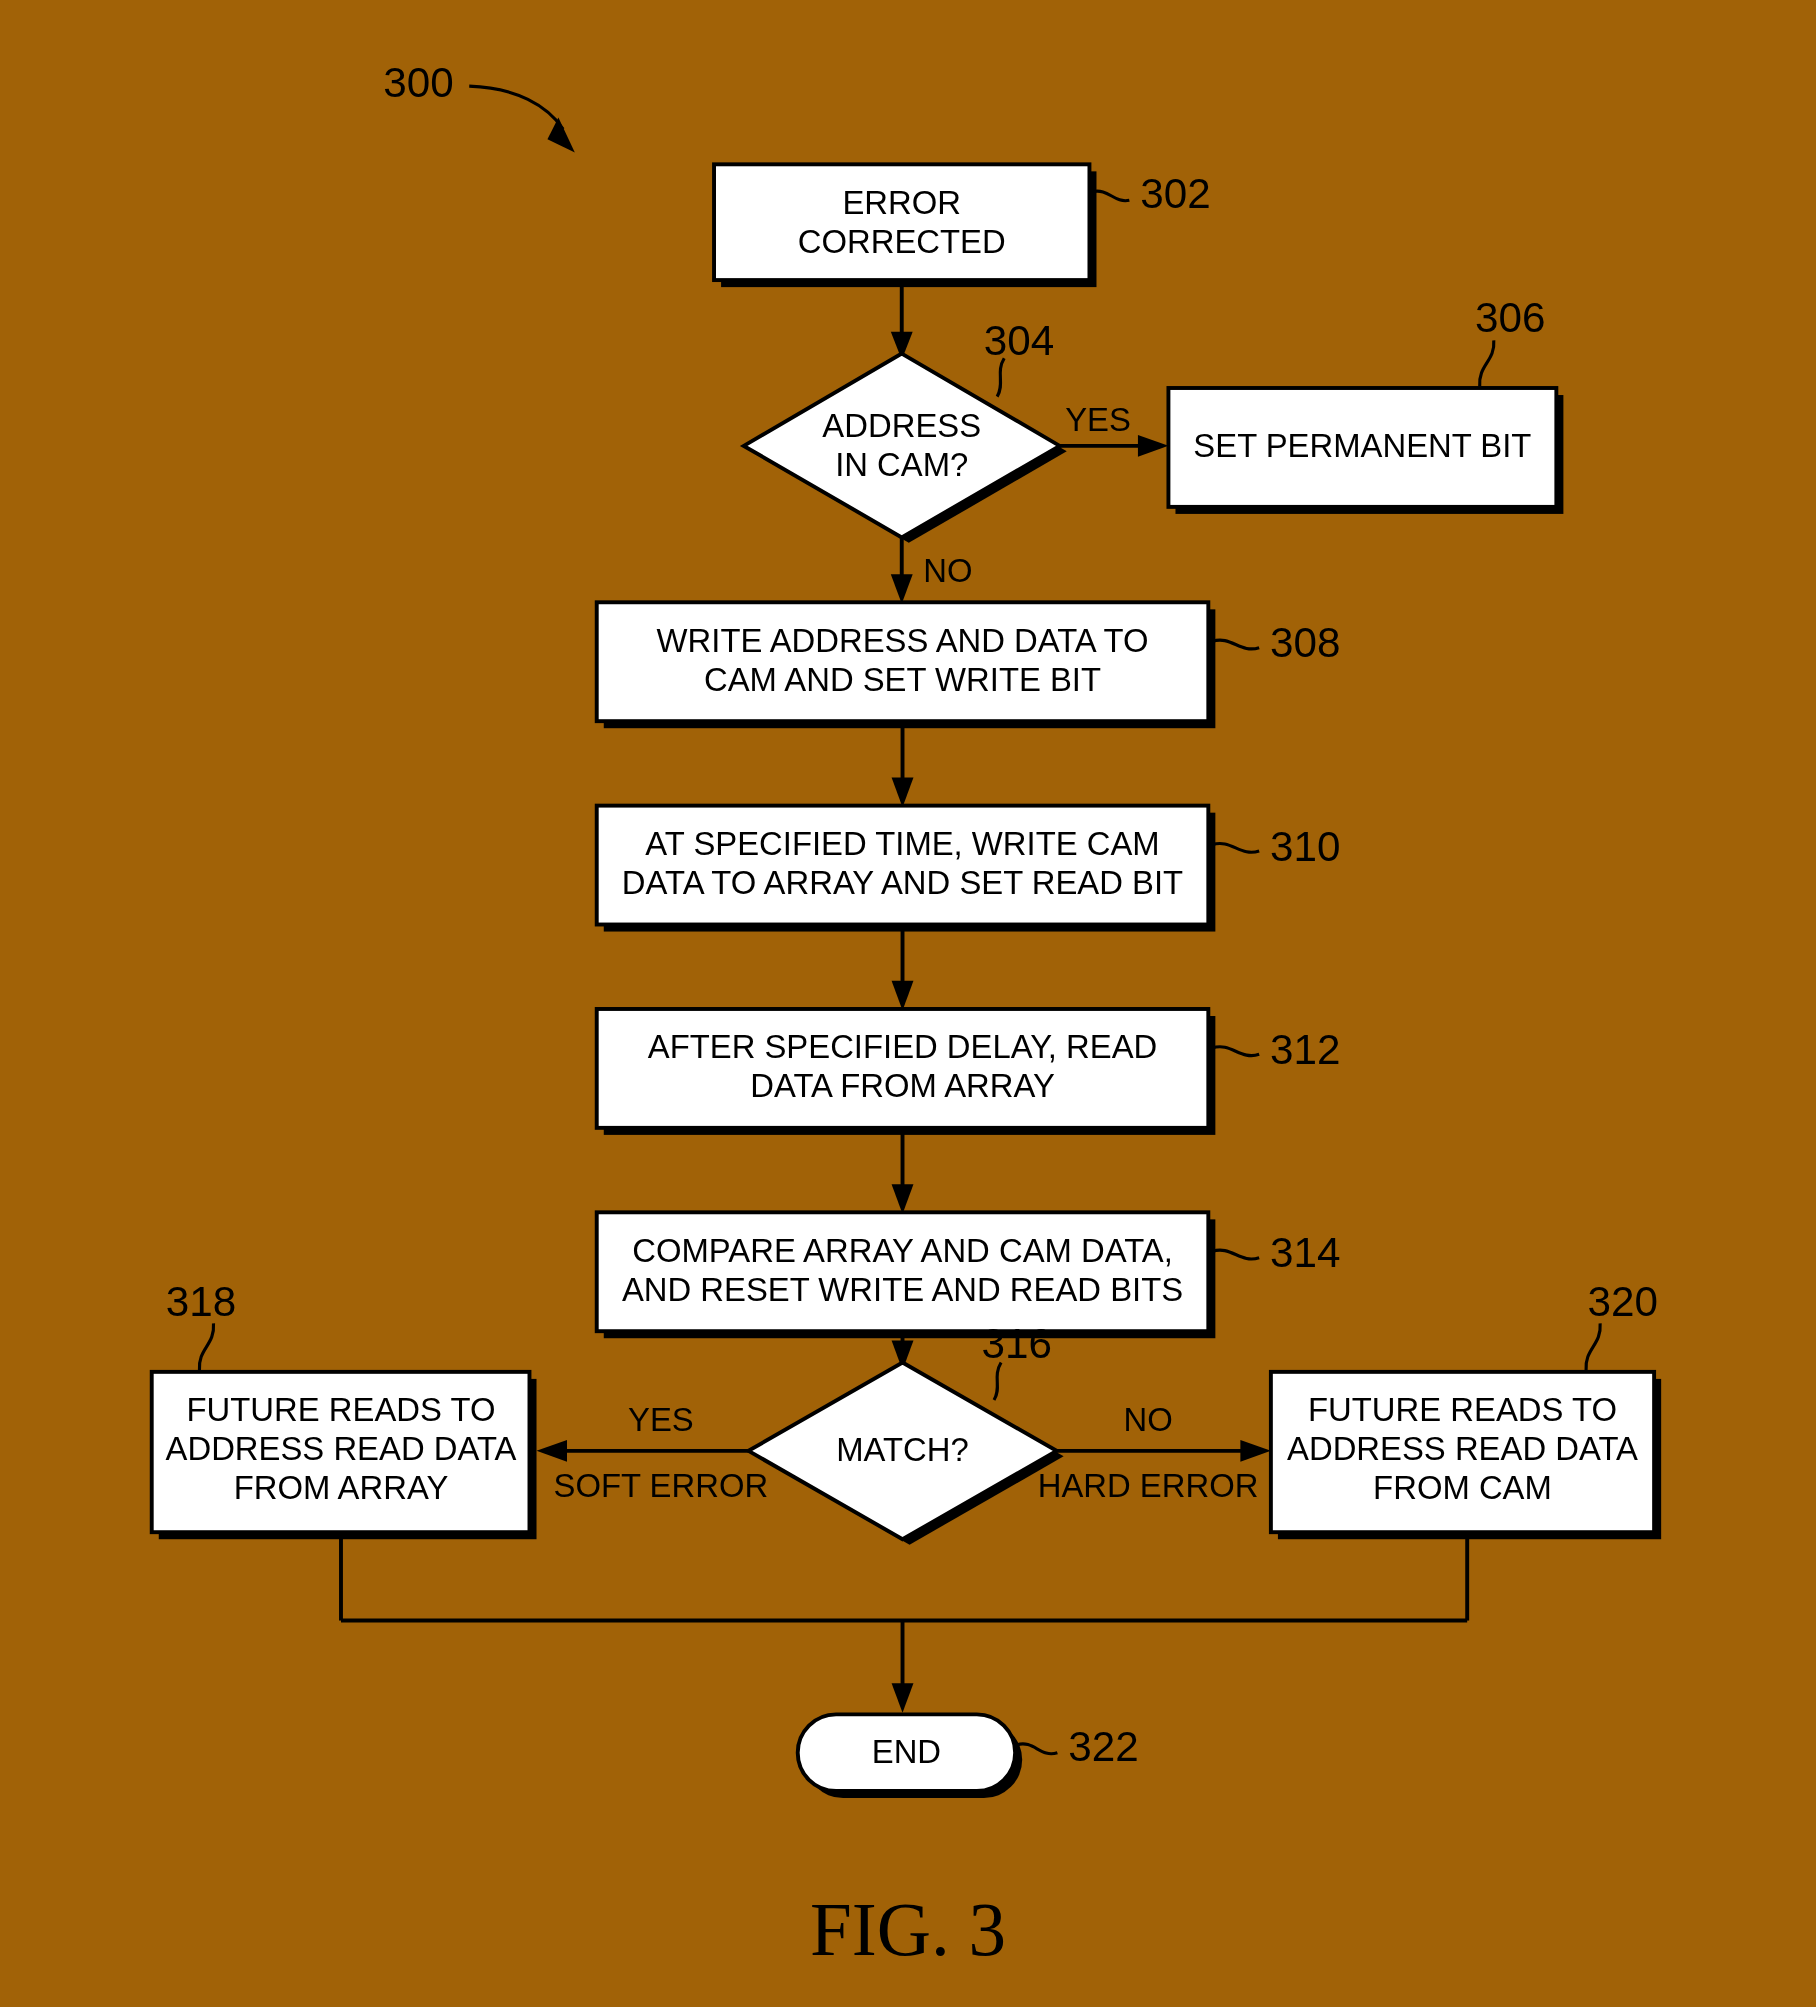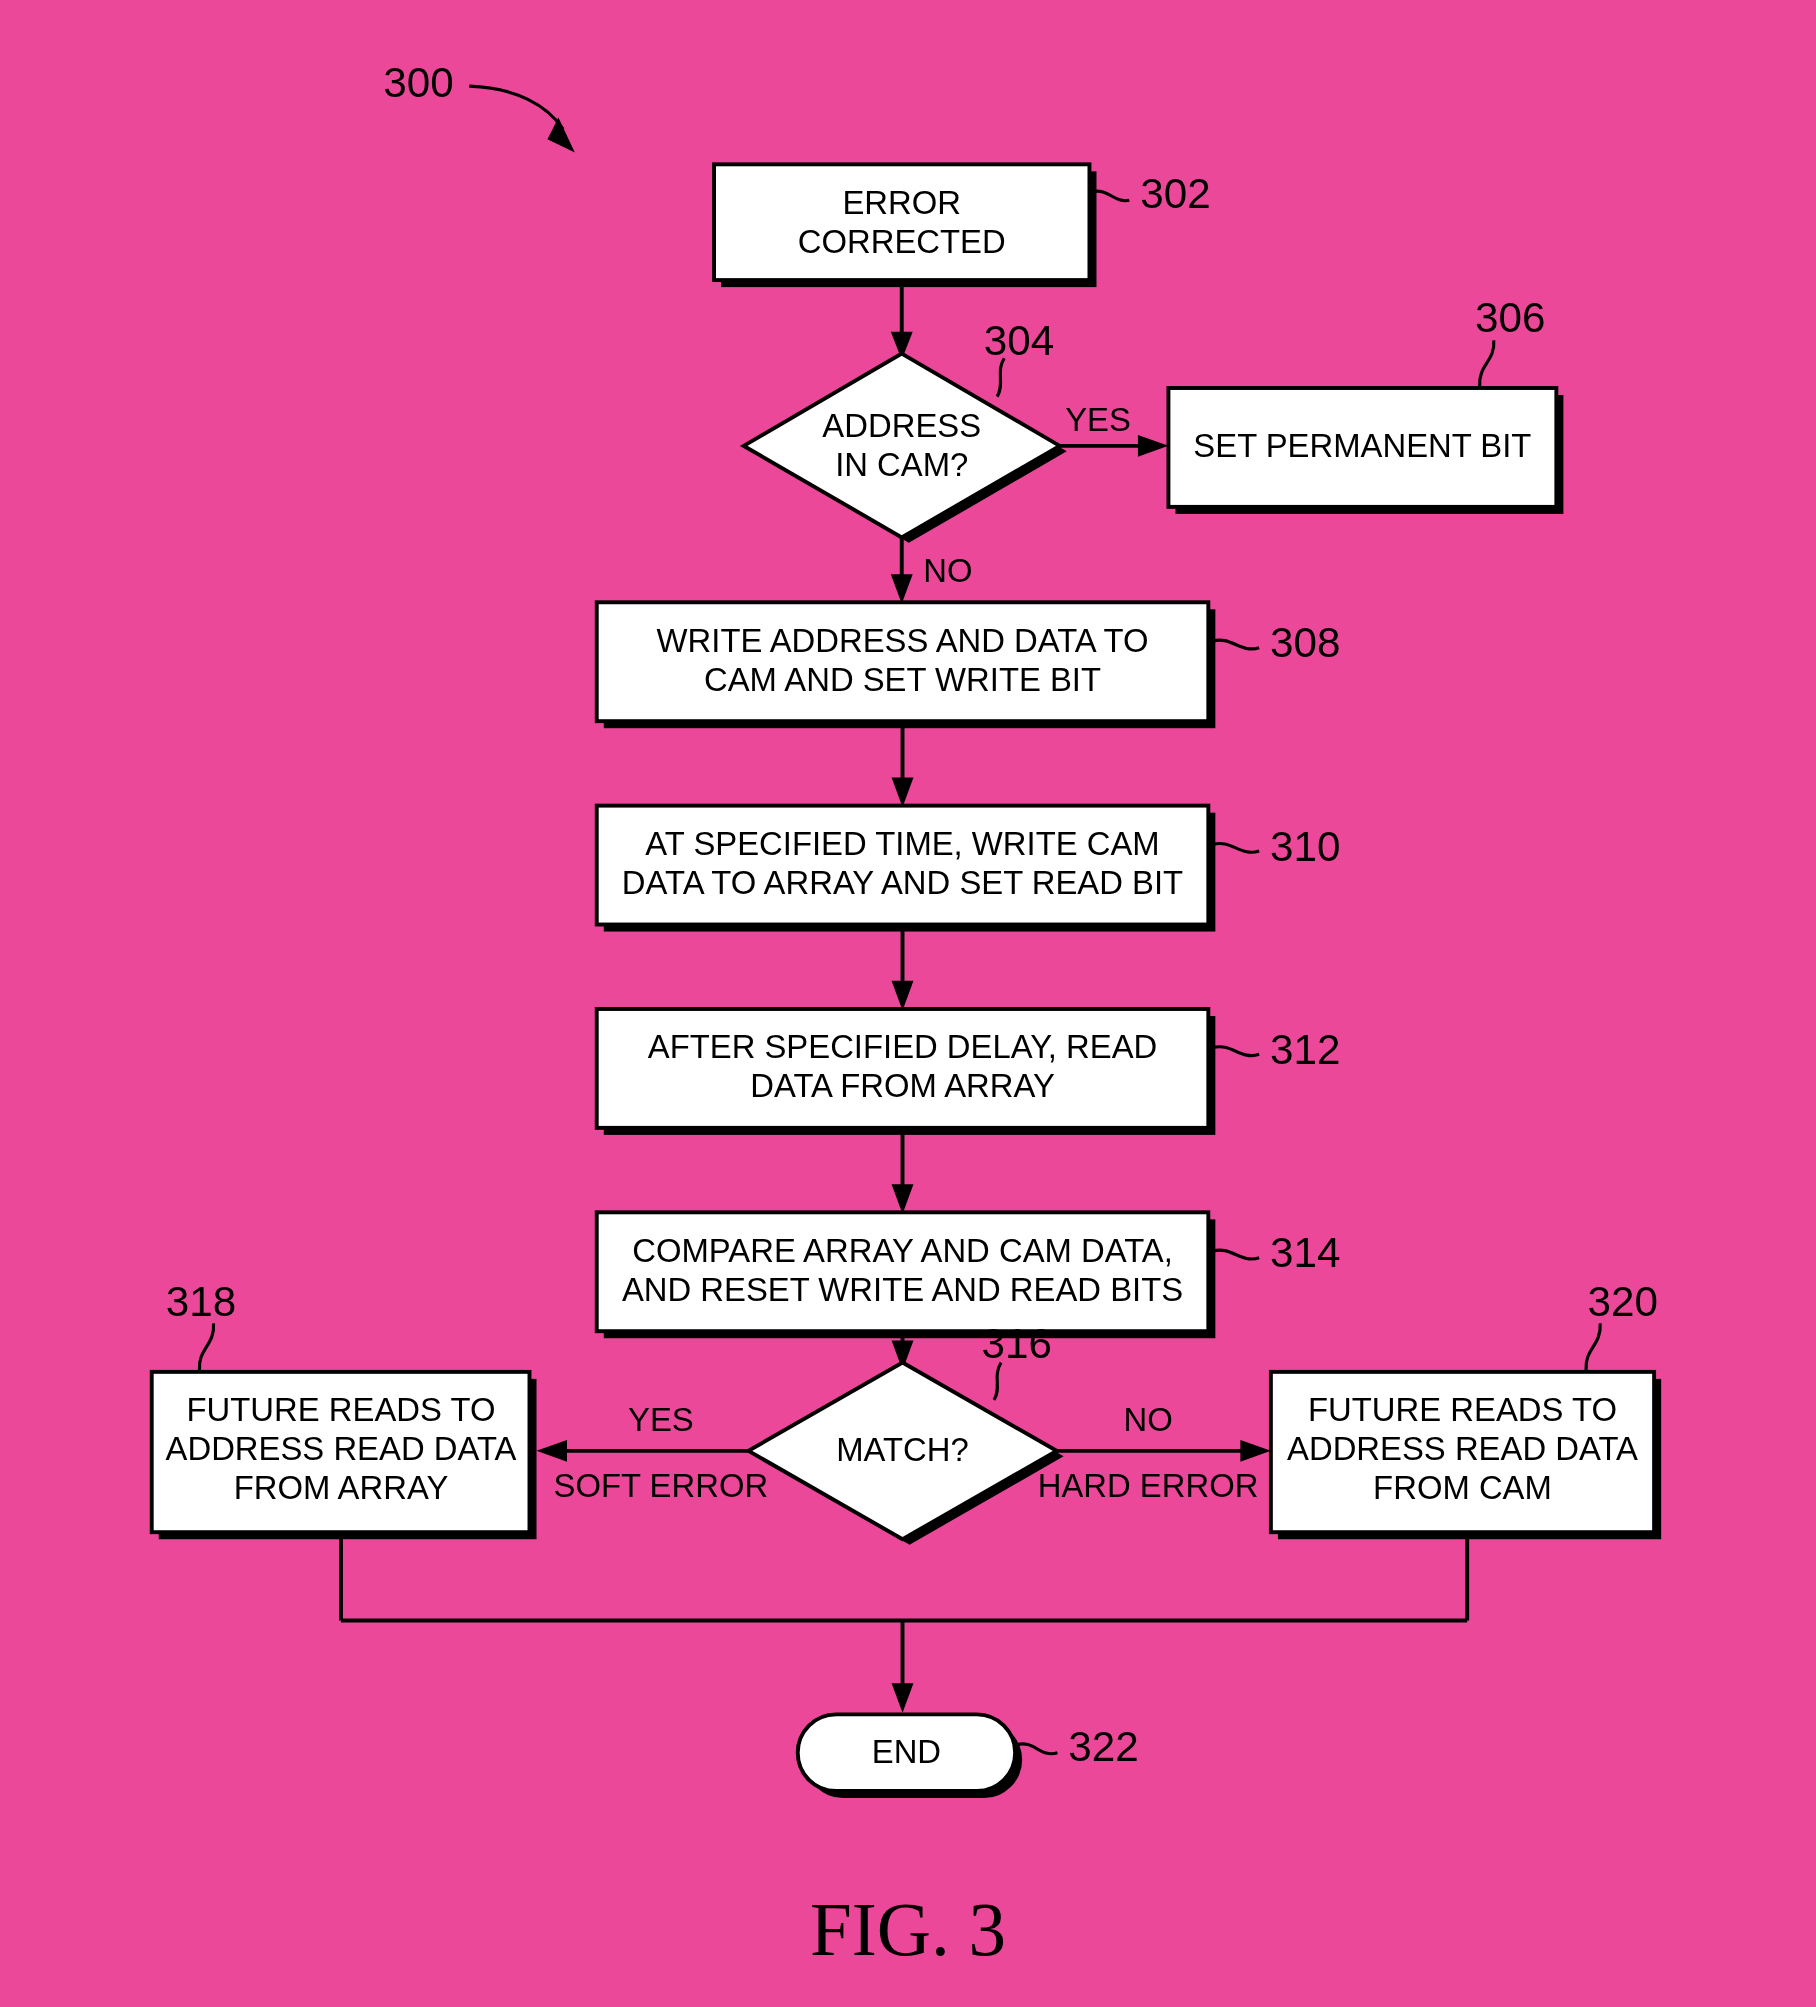--- a/index.html
+++ b/index.html
@@ -4,21 +4,21 @@
 <style>
   html, body {
     margin: 0;
     padding: 0;
     background: #ffffff;
   }
   #page {
     position: relative;
     width: 1816px;
     height: 2007px;
-    background: #ec4899;
+    background: #a16207;
     overflow: hidden;
     font-family: "Liberation Sans", sans-serif;
   }
   svg#figure {
     position: absolute;
     top: 0;
     left: 0;
     width: 1816px;
     height: 2007px;
   }

